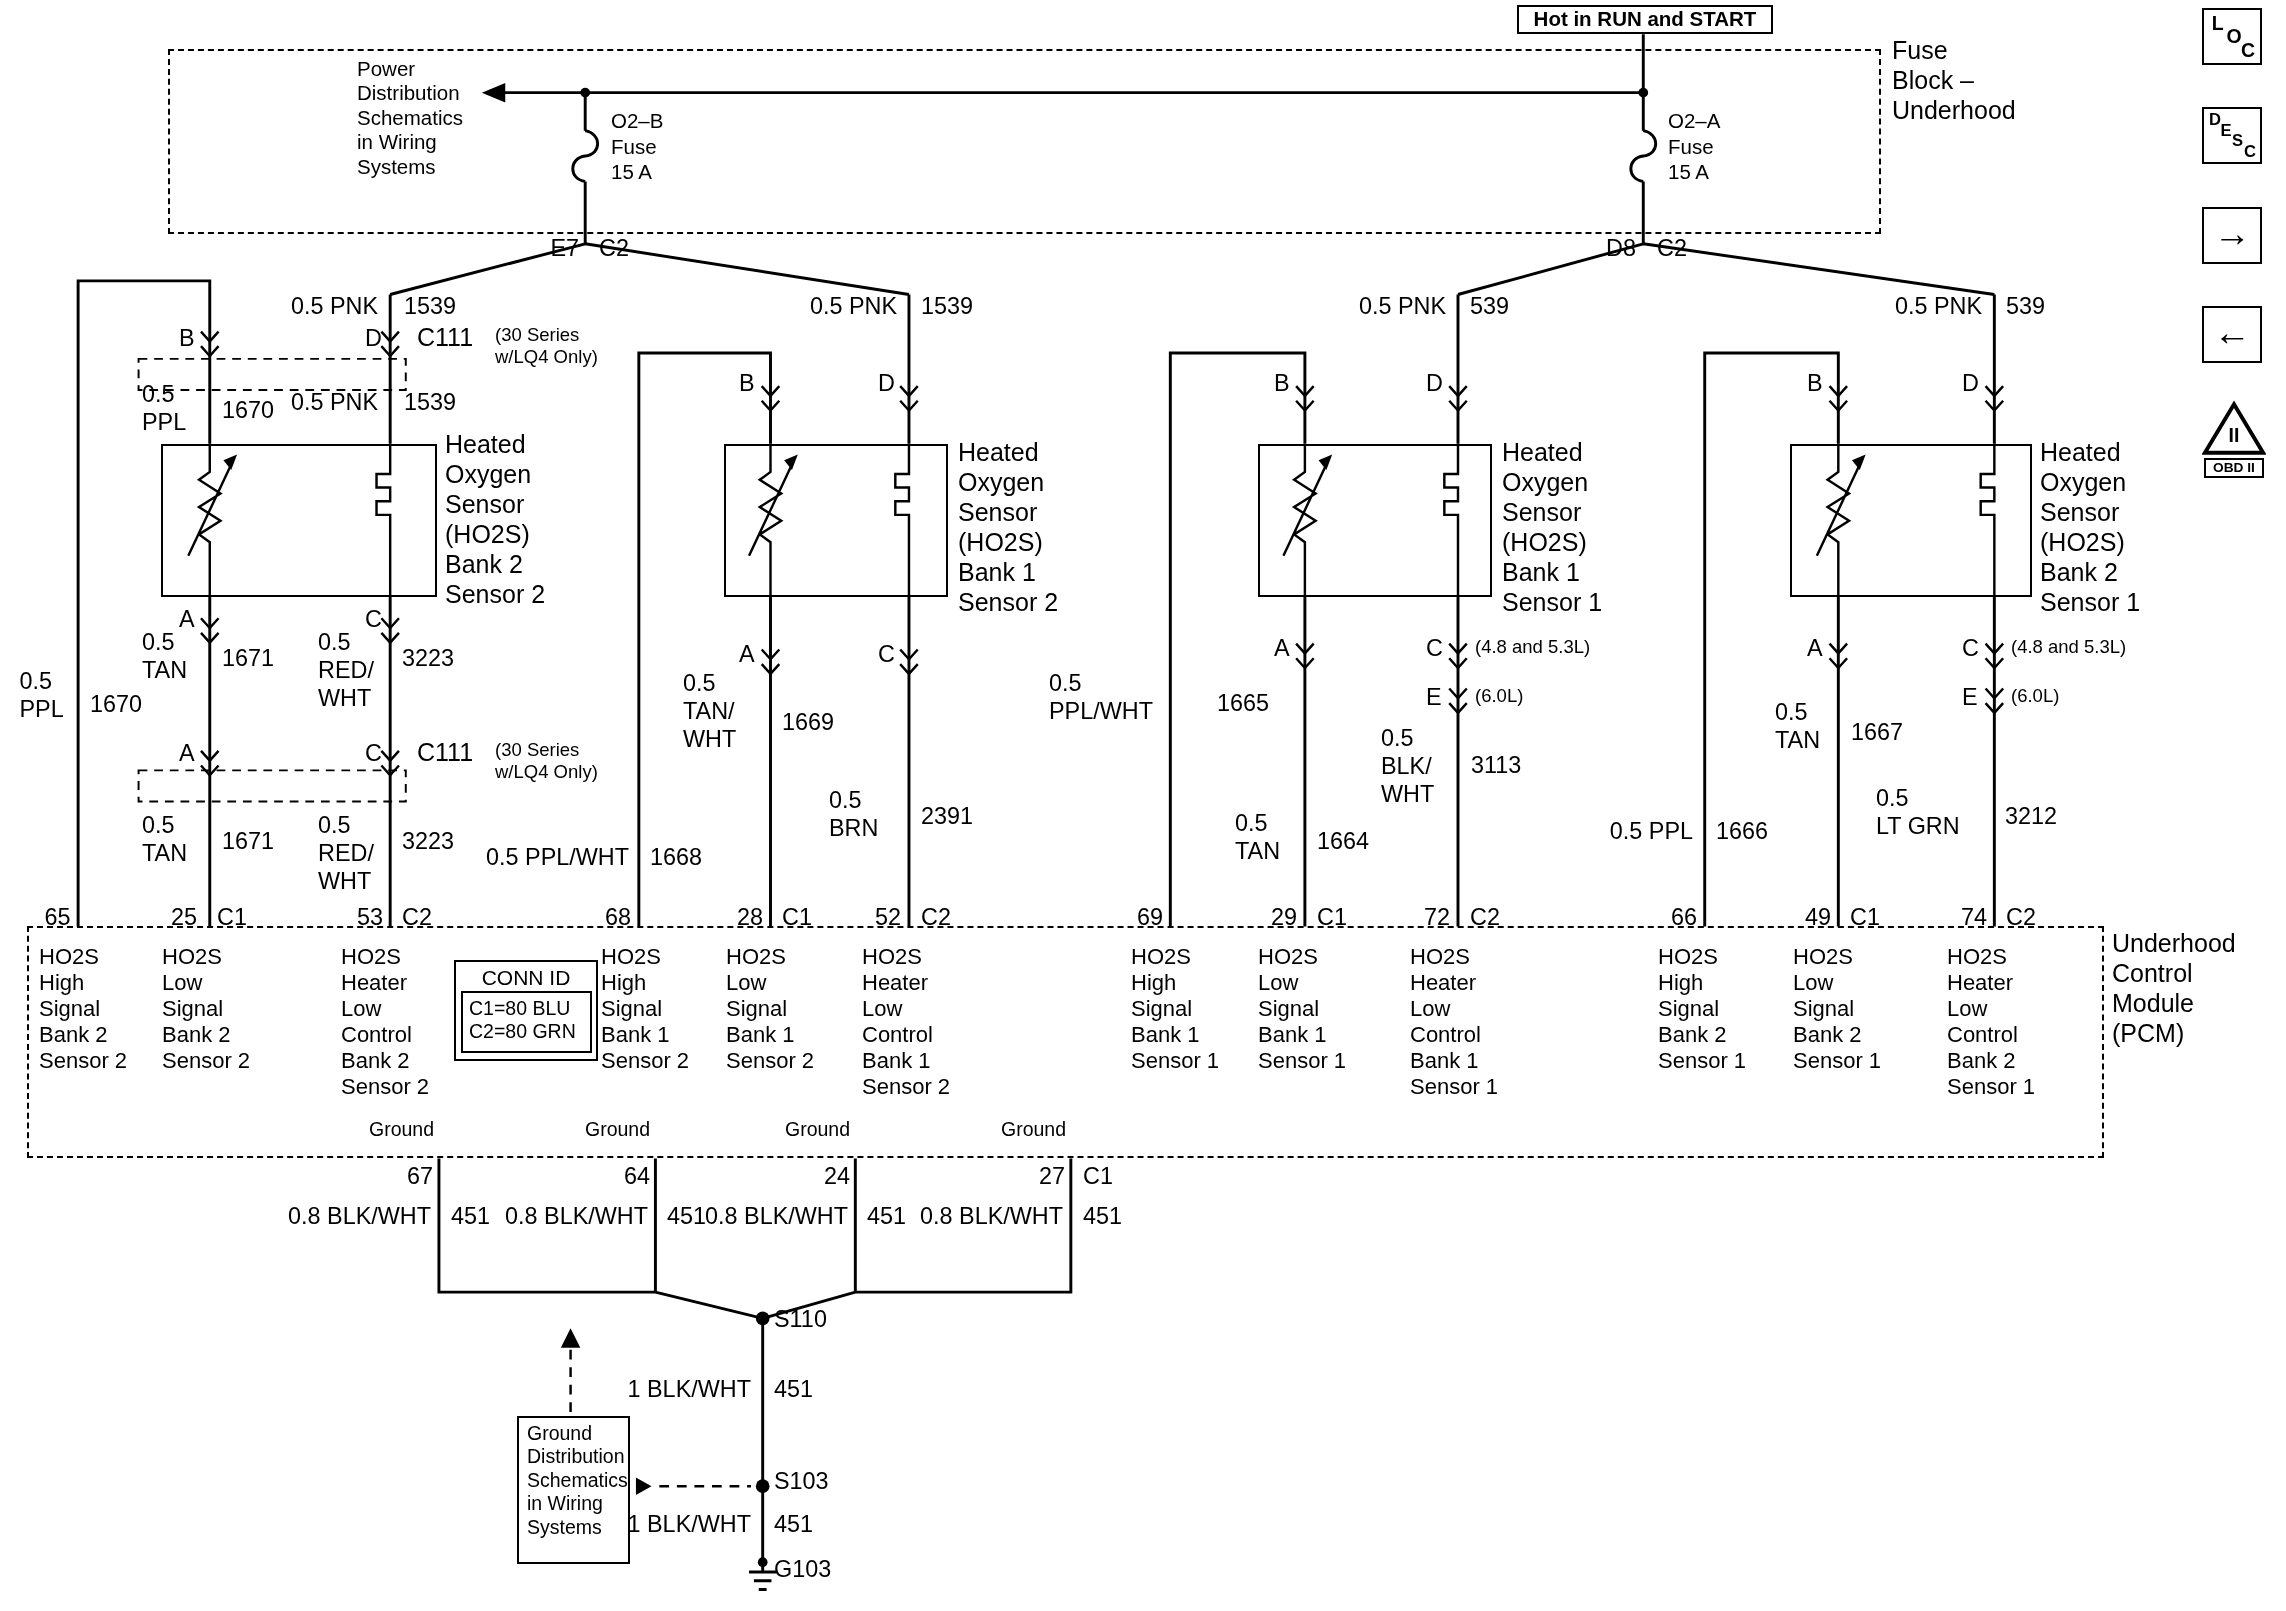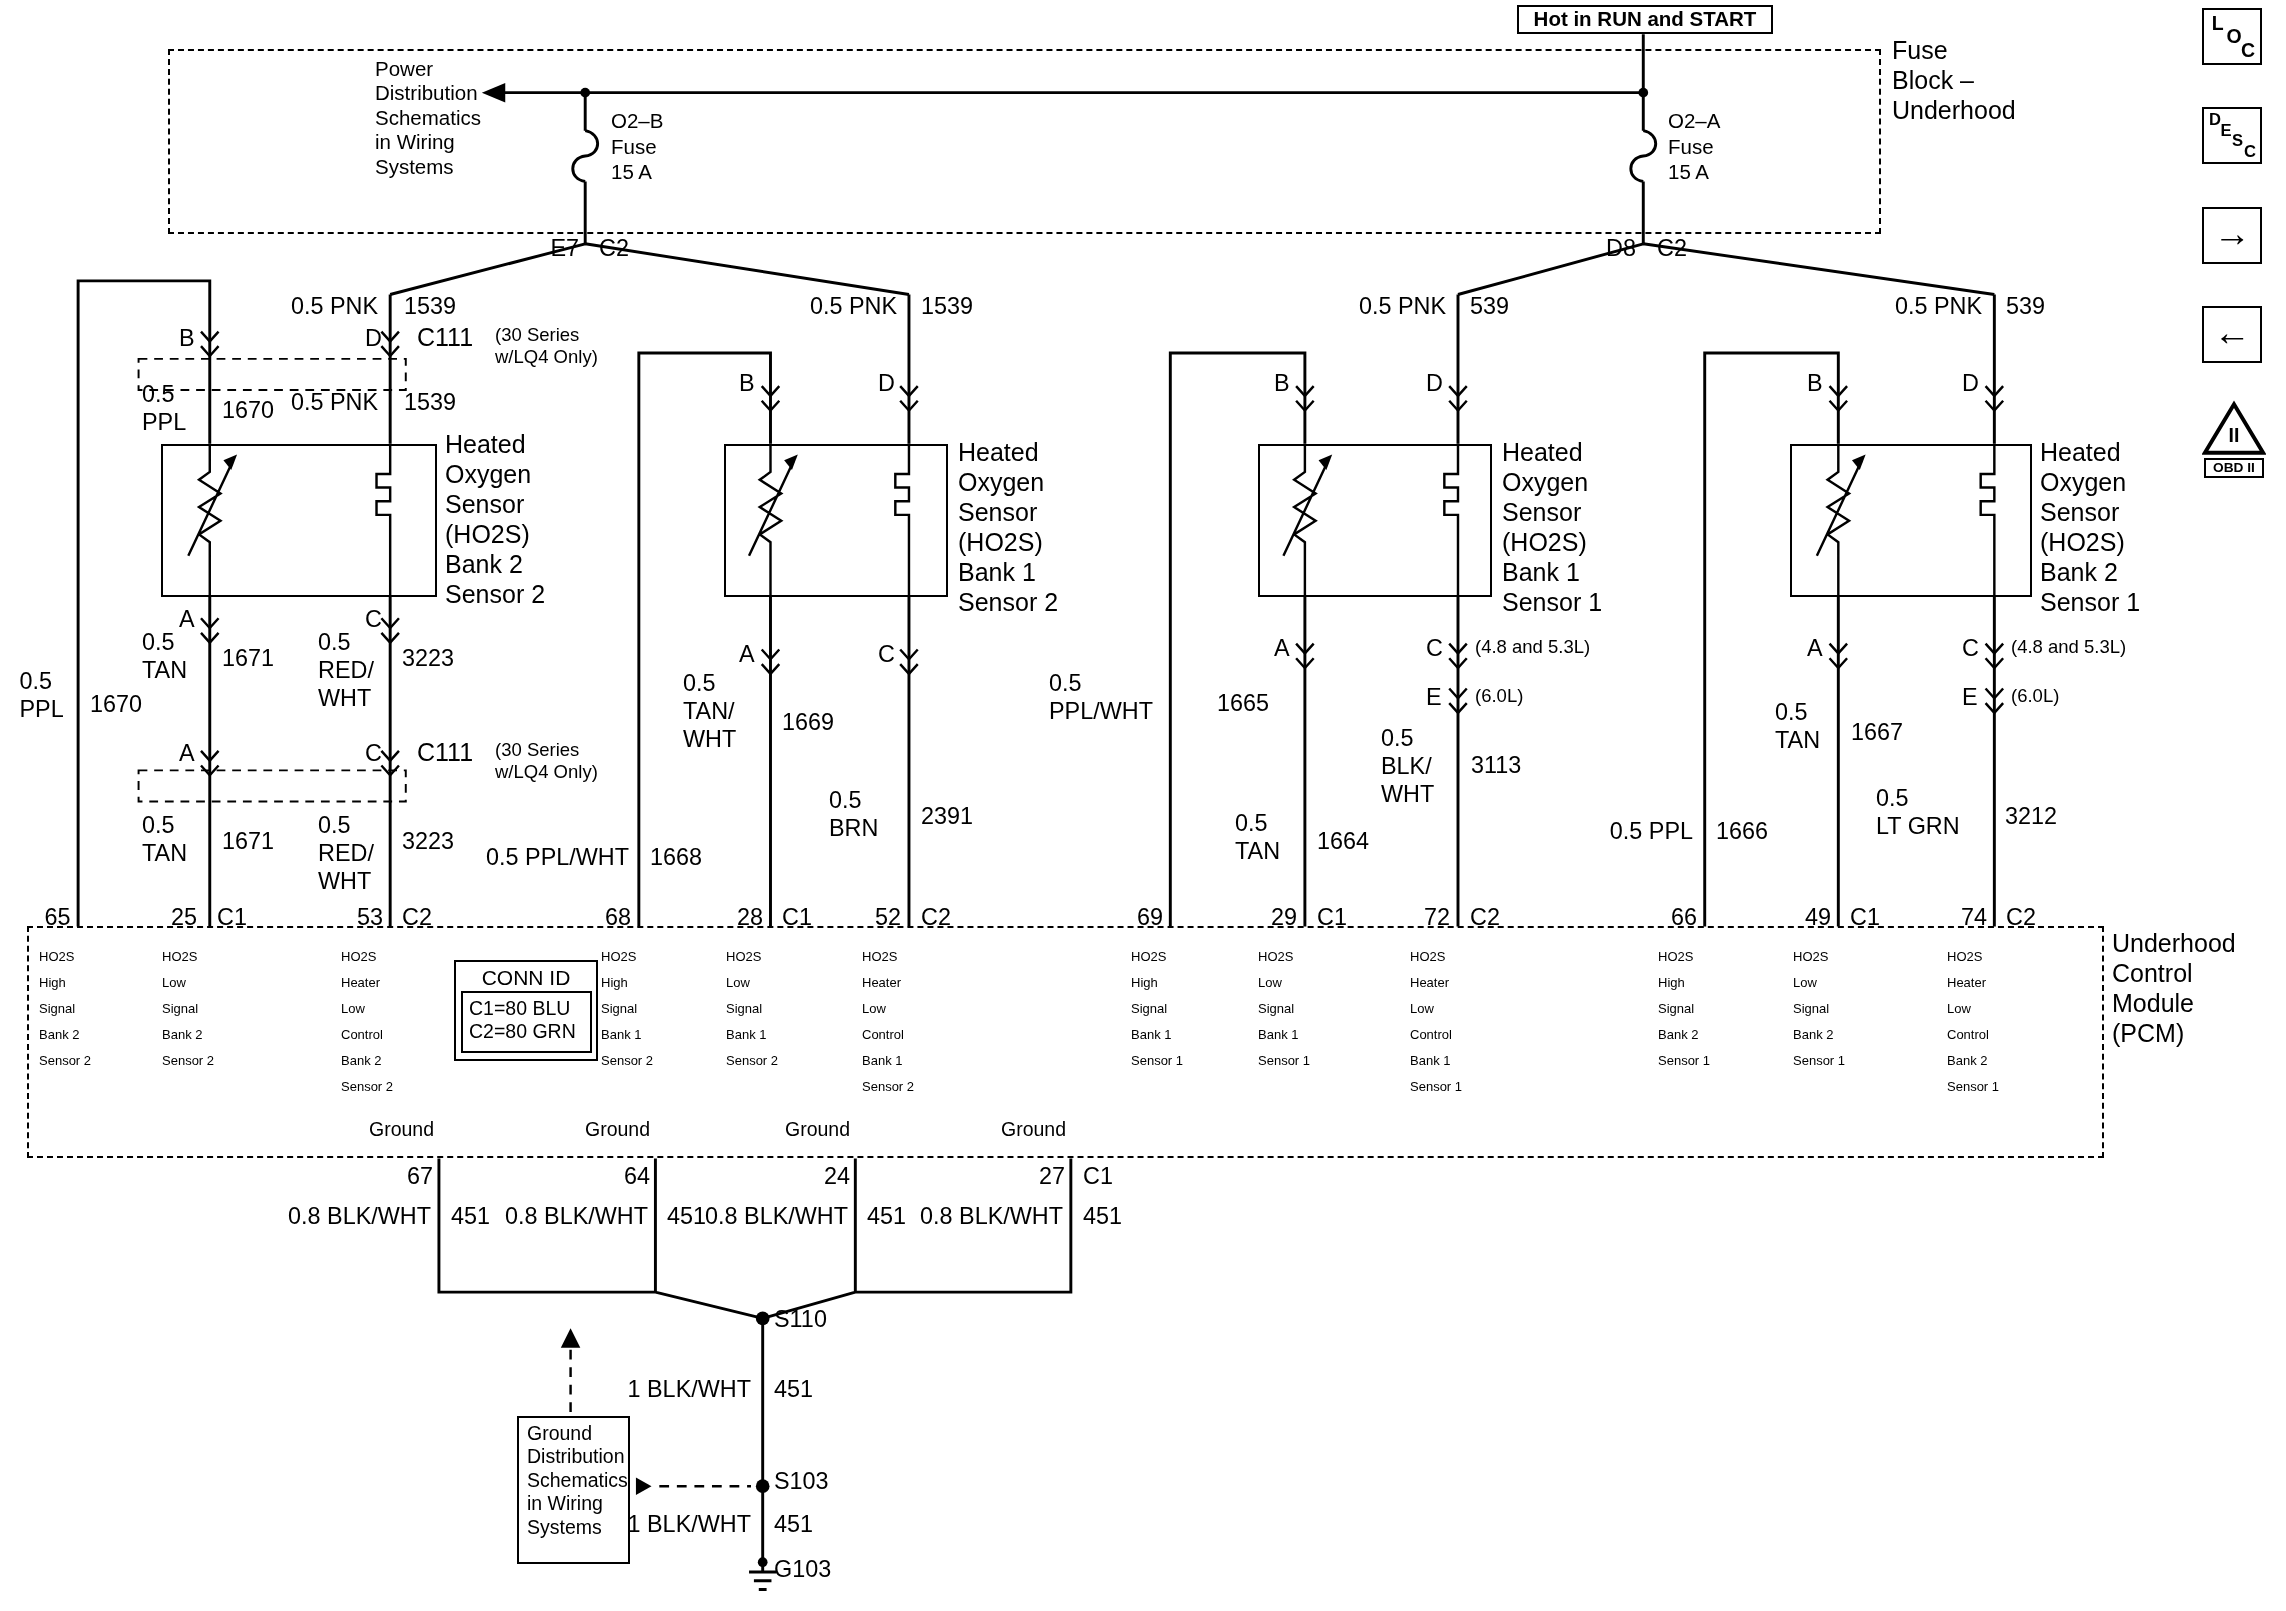--- a/index.html
+++ b/index.html
@@ -5,21 +5,21 @@
   html,body{margin:0;padding:0;background:#fff}
   #canvas{position:relative;width:2287px;height:1611px;background:#fff;
           font-family:"Liberation Sans",sans-serif;color:#000;overflow:hidden}
   .t{position:absolute;font-size:23.4px;line-height:28px;white-space:pre-line}
   .ra{text-align:right}
   .s19{font-size:18.5px;line-height:21.5px}
   .s20{font-size:19.5px;line-height:23.4px}
   .s21{font-size:20.5px;line-height:24.4px}
   .s22{font-size:21px;line-height:25px}
   .s26{font-size:25px;line-height:30px}
-  .pcmcol{font-size:13px;line-height:26px}
+  .pcmcol{font-size:22px;line-height:26px}
   .box{position:absolute;border:2.9px solid #000;box-sizing:border-box;background:transparent}
   .dashedbox{border-style:dashed}
   .layer{position:absolute;left:0;top:0}
   .hot{position:absolute;border:2.9px solid #000;box-sizing:border-box;text-align:center;
        font-size:20.5px;line-height:23.4px;font-weight:bold}
   .btn{position:absolute;width:60px;height:57px;border:2.9px solid #000;box-sizing:border-box;background:#fff;cursor:pointer}
   .btn .ar{display:block;width:100%;height:100%;text-align:center;font-size:37px;line-height:49px;font-weight:bold}
   .lt{position:absolute;font-weight:bold;font-size:19.5px;line-height:19.5px}
   .lt2{position:absolute;font-weight:bold;font-size:16.6px;line-height:16.6px}
   .obdlabel{position:absolute;border:2px solid #000;box-sizing:border-box;text-align:center;
@@ -104,21 +104,21 @@
   <div class="box" style="left:161px;top:444px;width:276px;height:153px"></div>
   <div class="box" style="left:724px;top:444px;width:224px;height:153px"></div>
   <div class="box" style="left:1258px;top:444px;width:234px;height:153px"></div>
   <div class="box" style="left:1790px;top:444px;width:242px;height:153px"></div>
   <div class="box dashedbox" style="left:27px;top:926px;width:2077px;height:232px"></div>
   <div class="box" style="left:517px;top:1416px;width:113px;height:148px"></div>
 
   <div class="t s26" style="left:1892px;top:35px">Fuse
 Block –
 Underhood</div>
-  <div class="t s21" style="left:375px;top:57px">Power
+  <div class="t s21" style="left:357px;top:57px">Power
 Distribution
 Schematics
 in Wiring
 Systems</div>
   <div class="t s21" style="left:611px;top:109px">O2–B</div>
   <div class="t s21" style="left:611px;top:135px">Fuse</div>
   <div class="t s21" style="left:611px;top:160px">15 A</div>
   <div class="t s21" style="left:1668px;top:109px">O2–A</div>
   <div class="t s21" style="left:1668px;top:135px">Fuse</div>
   <div class="t s21" style="left:1668px;top:160px">15 A</div>

